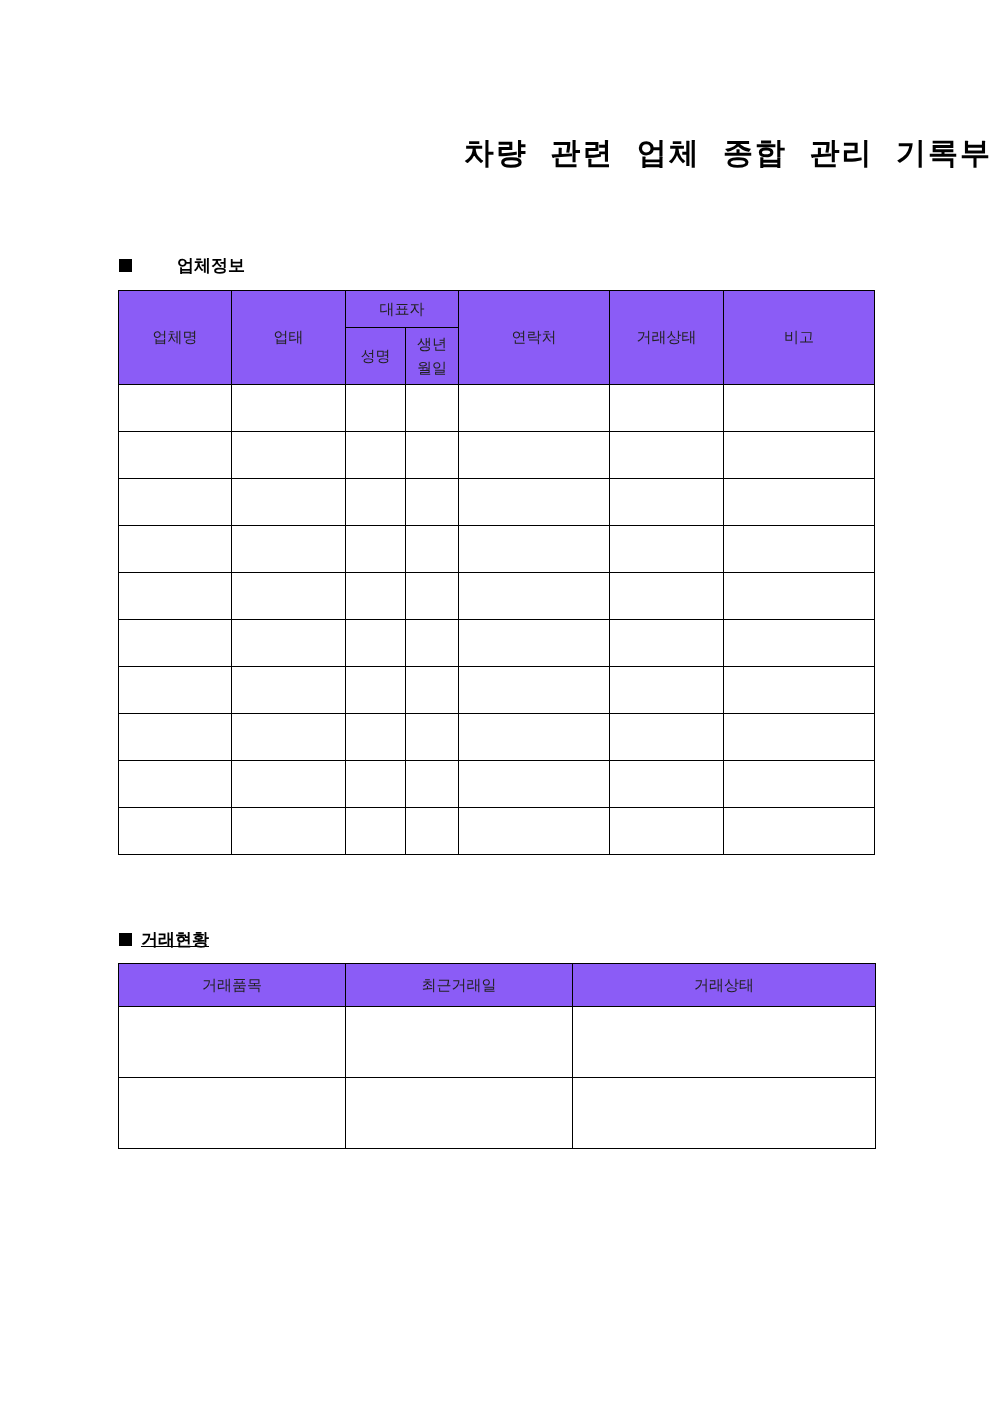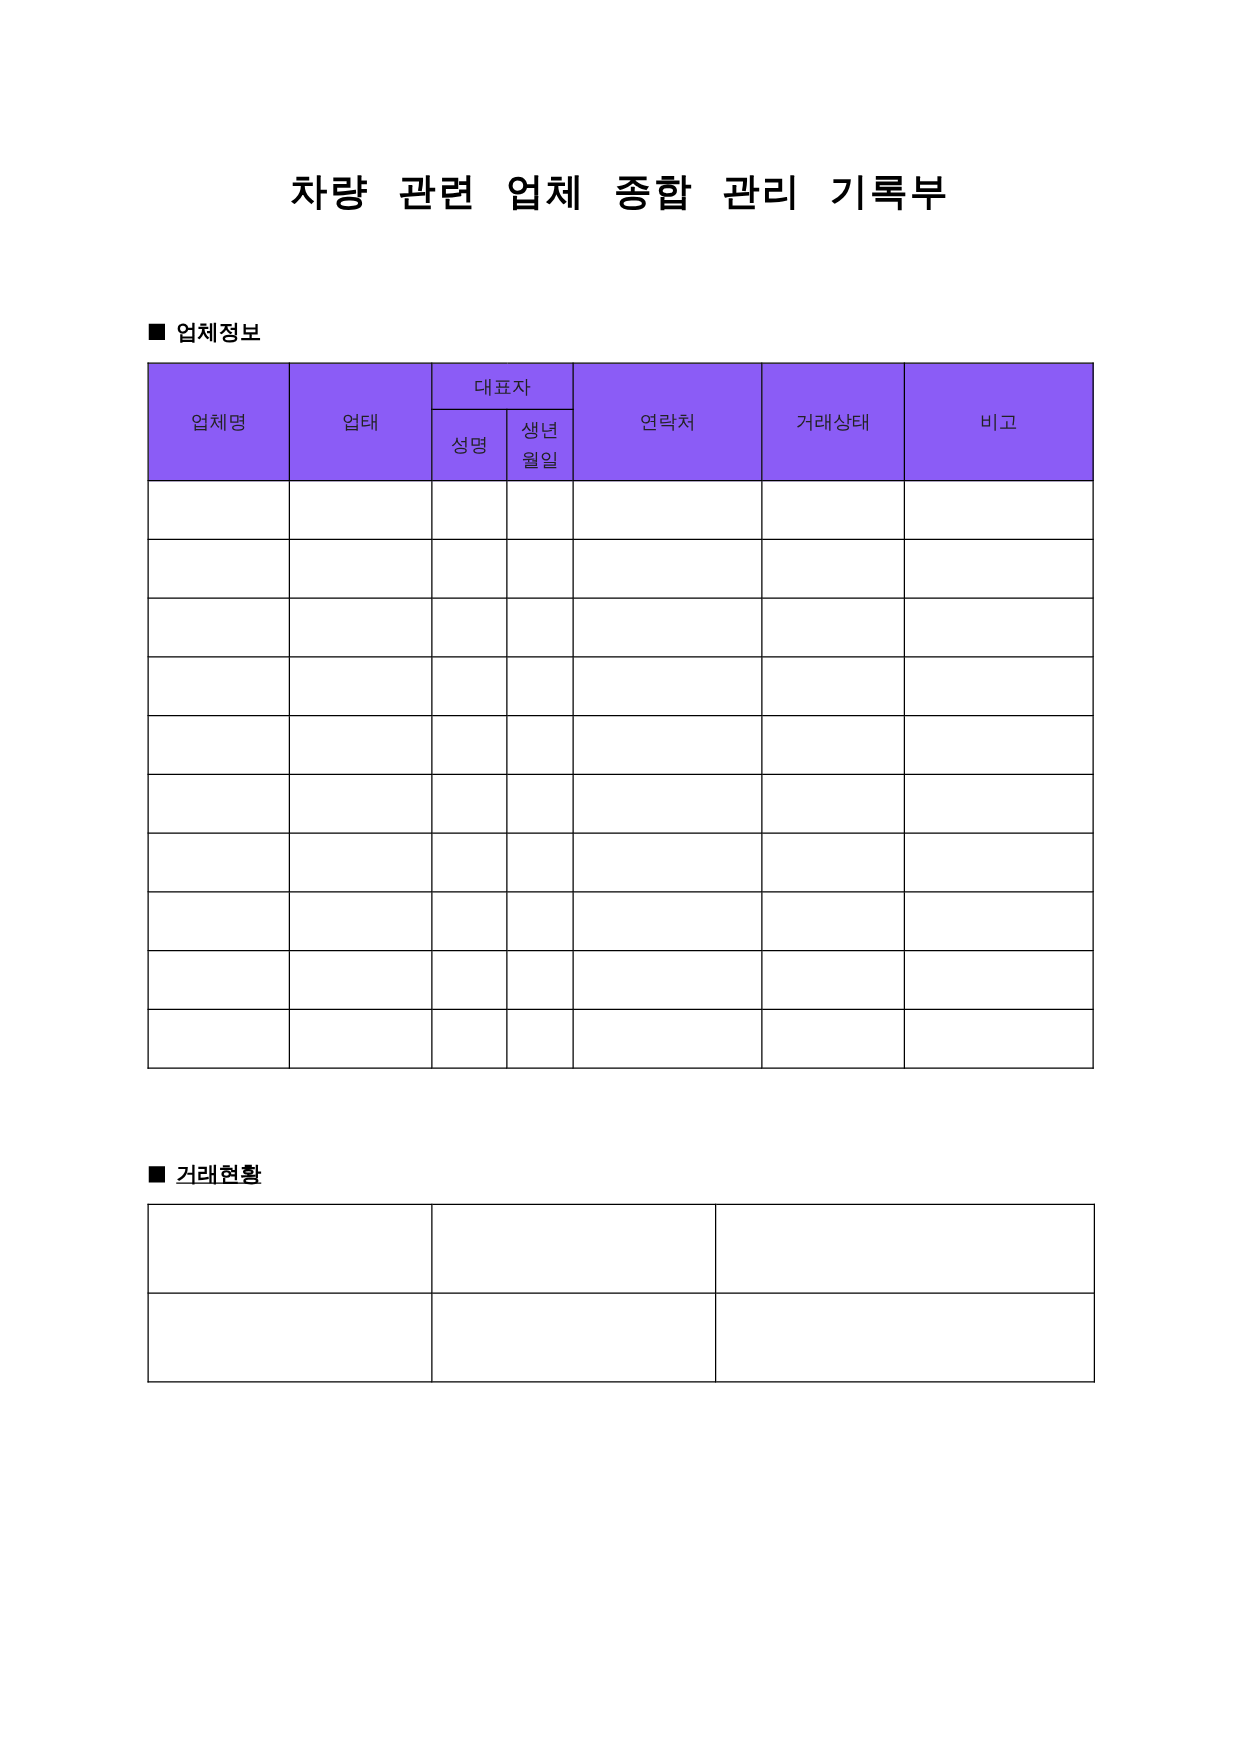--- a/index.html
+++ b/index.html
@@ -3,21 +3,21 @@
   <meta charset="utf-8">
   <style>
     html, body { margin: 0; padding: 0; background: #ffffff; }
     body {
       width: 992px; height: 1403px; position: relative;
       font-family: "DejaVu Sans", "Liberation Sans", sans-serif;
       color: #111;
     }
     .title {
       position: absolute; left: 0; top: 133px; width: 992px;
-      text-align: center; font-size: 30px; font-weight: bold;
+      text-align: right; font-size: 30px; font-weight: bold;
       letter-spacing: 2px; word-spacing: 10px; color: #000;
     }
     .section-title {
       position: absolute; left: 119px; font-size: 17px; font-weight: bold;
       color: #000; display: flex; align-items: center;
     }
     .section-title .square {
       display: inline-block; width: 13px; height: 13px; background: #000;
       margin-right: 9px;
     }
@@ -35,21 +35,21 @@
     .t2 { left: 118px; top: 963px; width: 757px; }
     .t2 th { height: 42px; }
     .t2 td { height: 70px; }
     .t1, .t2 { border: 1px solid #000; }
   </style>
 </head>
 <body>
 
 <div class="title">차량 관련 업체 종합 관리 기록부</div>
 
-<div class="section-title" style="top:254px;">
+<div class="section-title" style="top:254px;gap:36px;">
   <span class="square"></span>
   <span>업체정보</span>
 </div>
 
 <table class="t1">
   <colgroup>
     <col style="width:113px">
       <col style="width:114px">
       <col style="width:60px">
       <col style="width:53px">
@@ -173,20 +173,25 @@
   <span>거래현황</span>
 </div>
 
 <table class="t2">
   <colgroup>
     <col style="width:227px">
       <col style="width:227px">
       <col style="width:303px">
   </colgroup>
   <tbody>
+      <tr>
+    <th>거래품목</th>
+    <th>최근거래일</th>
+    <th>거래상태</th>
+  </tr>
   <tr>
     <td></td>
     <td></td>
     <td></td>
   </tr>
   <tr>
     <td></td>
     <td></td>
     <td></td>
   </tr>

